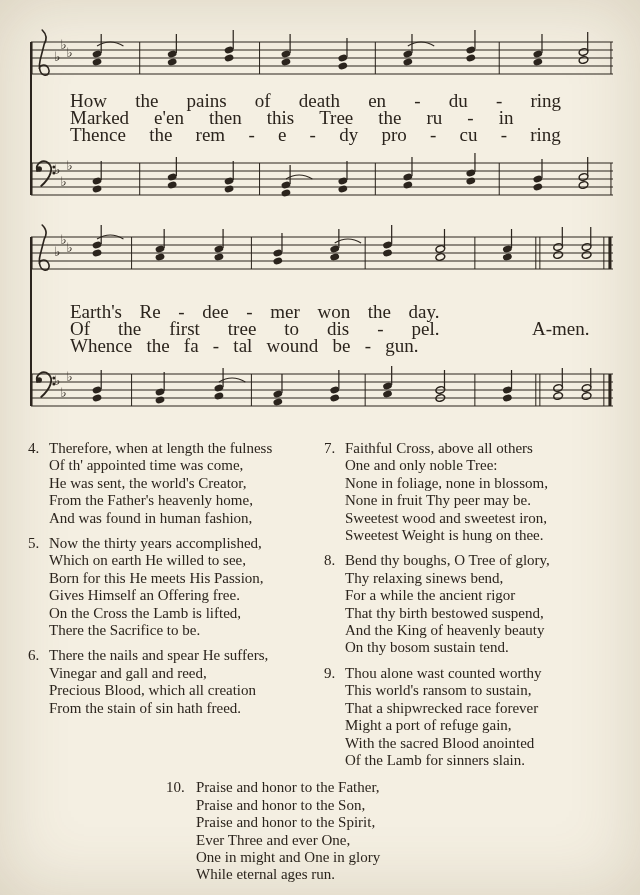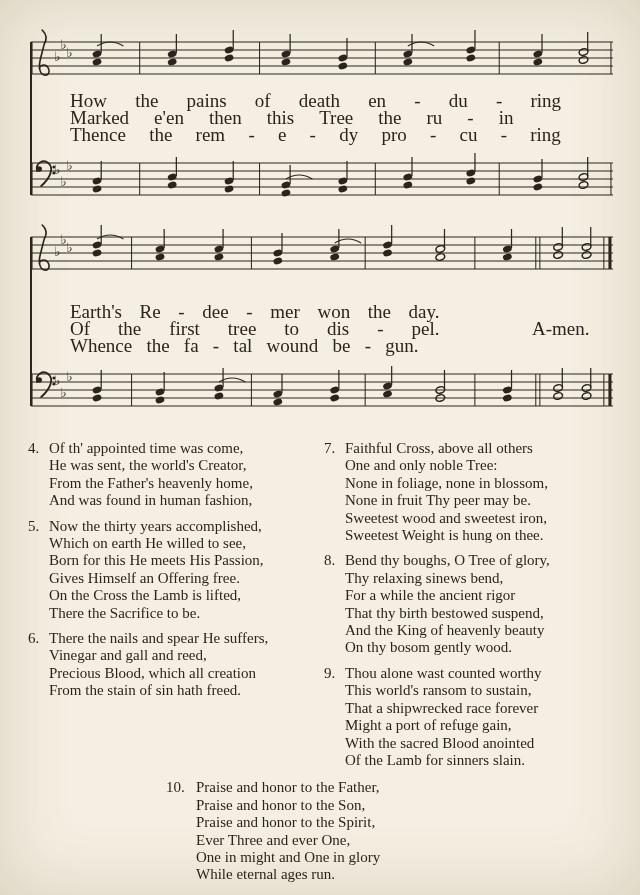--- a/index.html
+++ b/index.html
@@ -320,20 +320,21 @@
           <line x1="571" y1="16" x2="571" y2="48" stroke="#2b241d" stroke-width="3"></line>
           <path d="M186,24 Q 199,16 212,24" fill="none" stroke="#2b241d" stroke-width="1"></path>
         </svg>
     </section>
   </div>
 
   <div class="verses">
     <div class="vcol" id="col-left">
         <div class="verse">
           <span class="vnum">4.</span>
+          <div class="vline">Therefore, when at length the fulness</div>
           <div class="vline">Of th' appointed time was come,</div>
           <div class="vline">He was sent, the world's Creator,</div>
           <div class="vline">From the Father's heavenly home,</div>
           <div class="vline">And was found in human fashion,</div>
         </div>
         <div class="verse">
           <span class="vnum">5.</span>
           <div class="vline">Now the thirty years accomplished,</div>
           <div class="vline">Which on earth He willed to see,</div>
           <div class="vline">Born for this He meets His Passion,</div>
@@ -359,21 +360,21 @@
           <div class="vline">Sweetest wood and sweetest iron,</div>
           <div class="vline">Sweetest Weight is hung on thee.</div>
         </div>
         <div class="verse">
           <span class="vnum">8.</span>
           <div class="vline">Bend thy boughs, O Tree of glory,</div>
           <div class="vline">Thy relaxing sinews bend,</div>
           <div class="vline">For a while the ancient rigor</div>
           <div class="vline">That thy birth bestowed suspend,</div>
           <div class="vline">And the King of heavenly beauty</div>
-          <div class="vline">On thy bosom gently wood.</div>
+          <div class="vline">On thy bosom sustain tend.</div>
         </div>
         <div class="verse">
           <span class="vnum">9.</span>
           <div class="vline">Thou alone wast counted worthy</div>
           <div class="vline">This world's ransom to sustain,</div>
           <div class="vline">That a shipwrecked race forever</div>
           <div class="vline">Might a port of refuge gain,</div>
           <div class="vline">With the sacred Blood anointed</div>
           <div class="vline">Of the Lamb for sinners slain.</div>
         </div>

